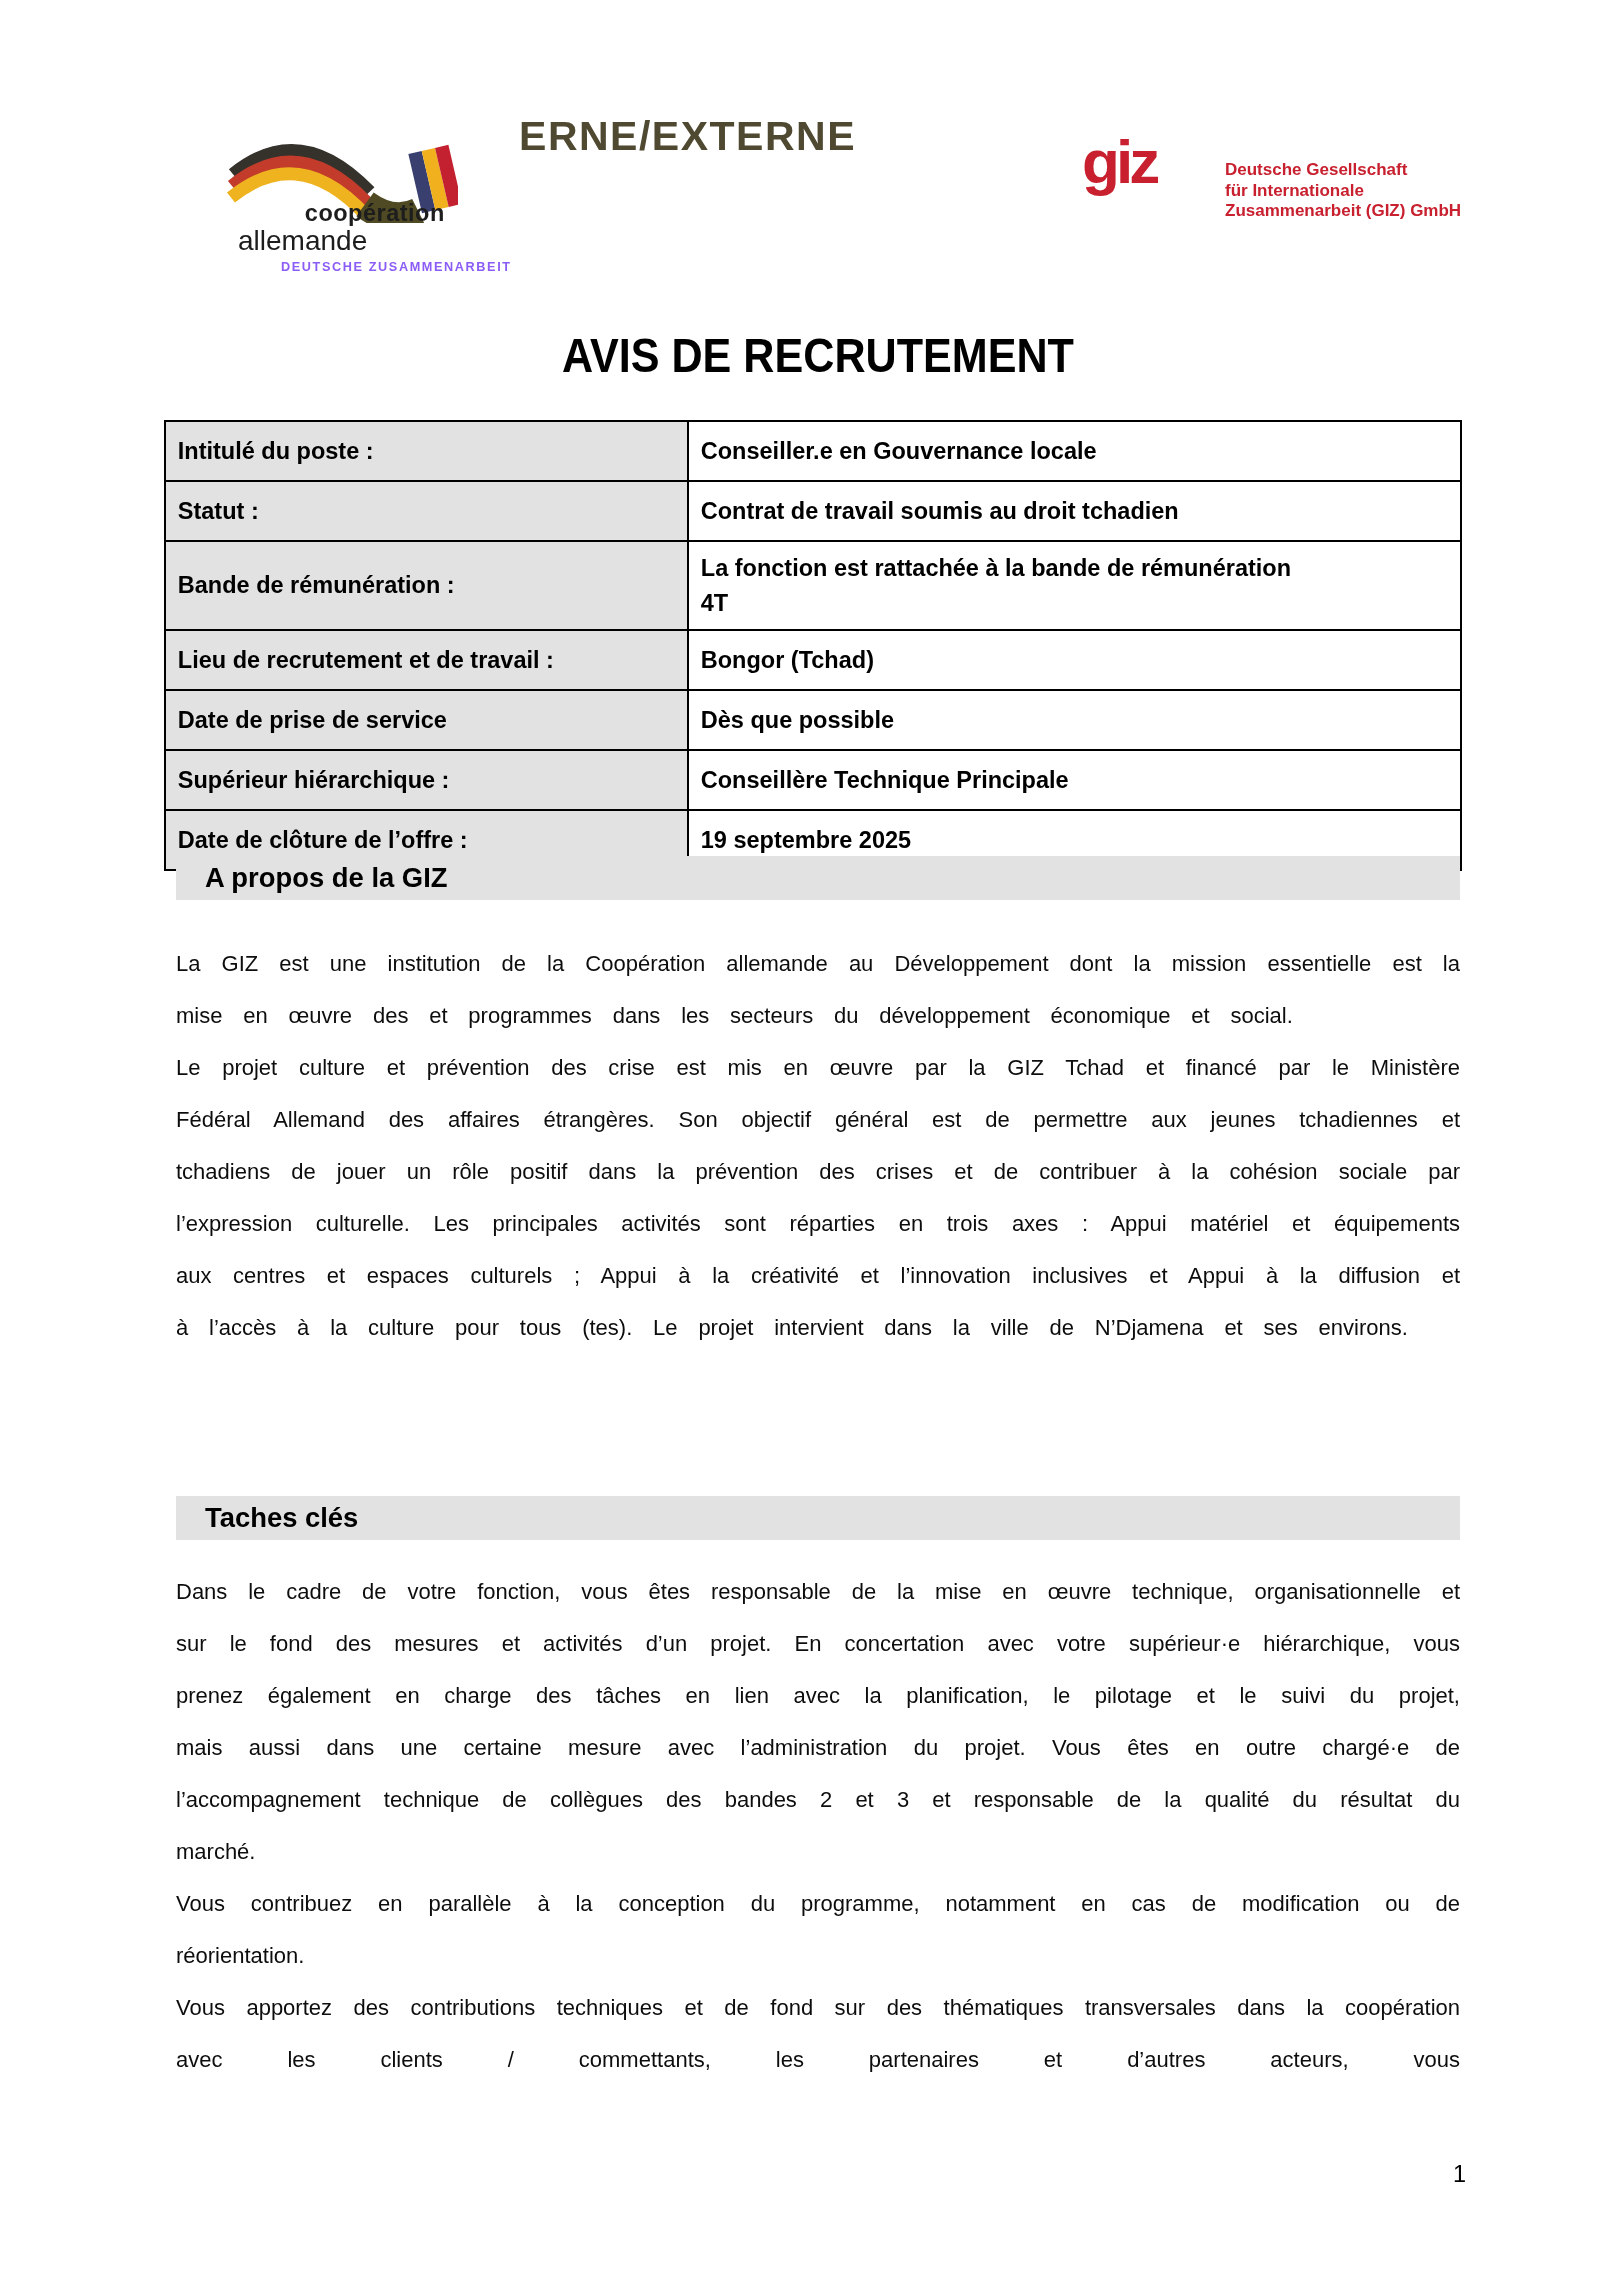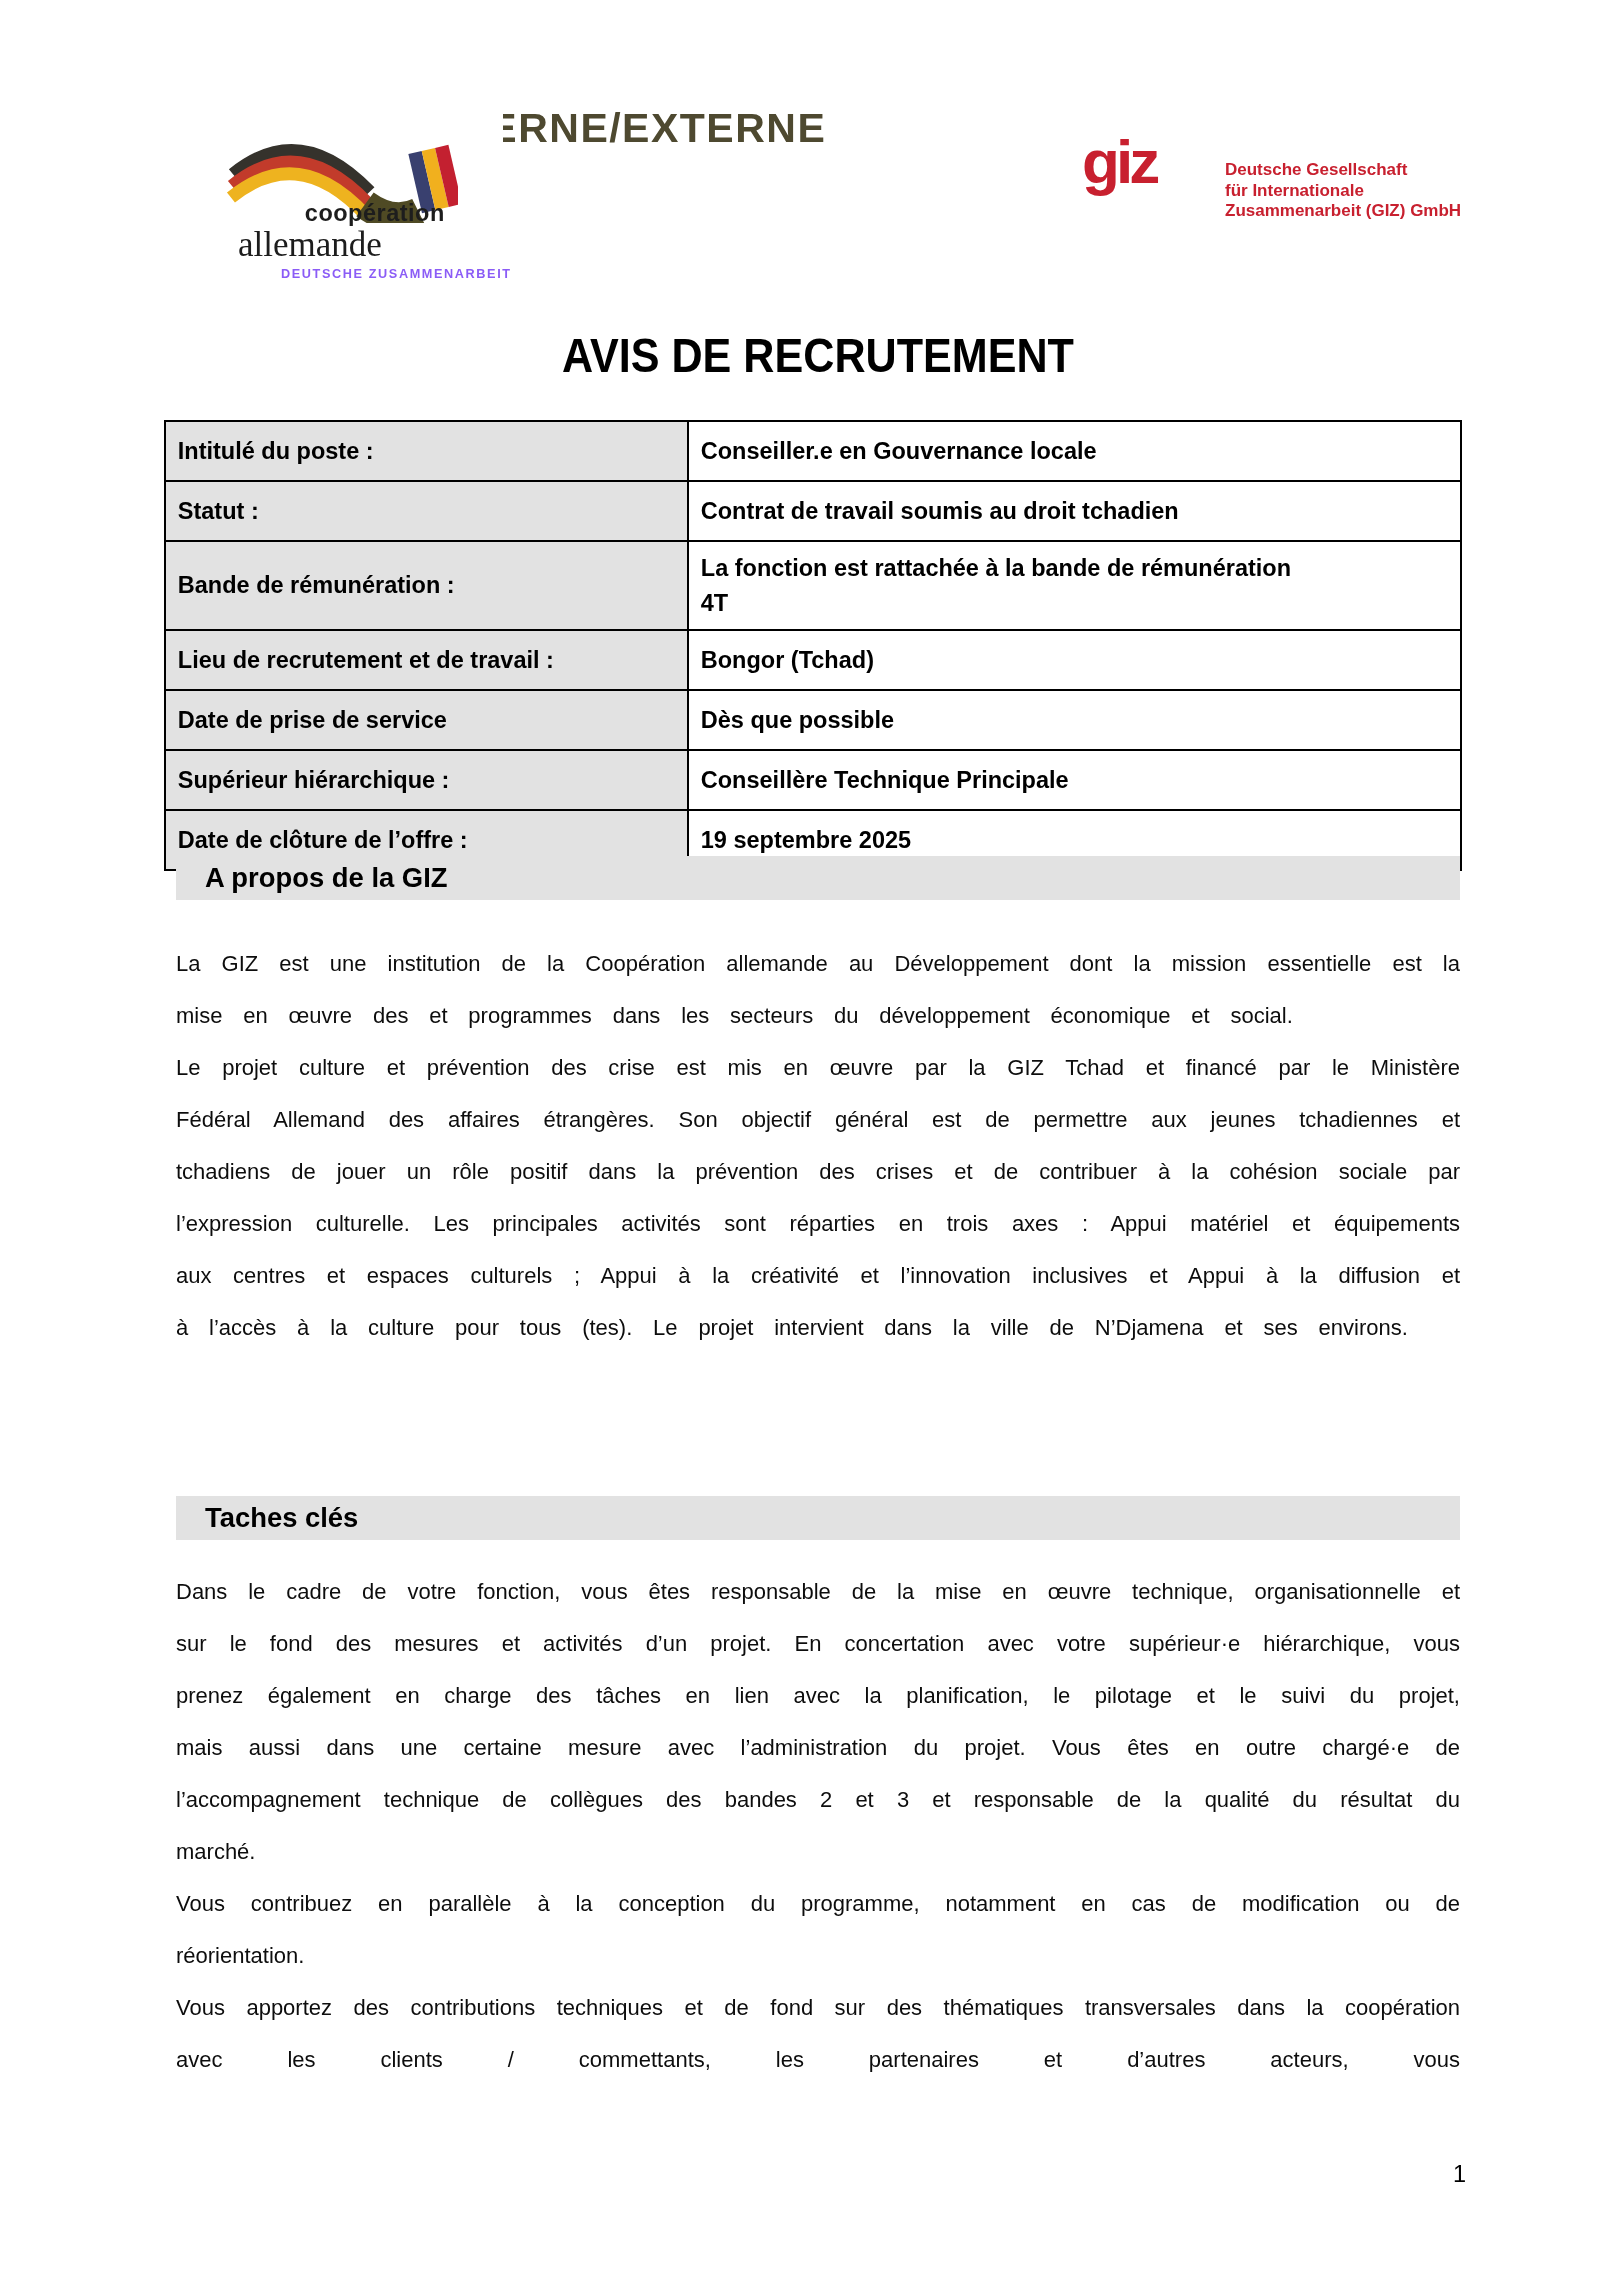--- a/index.html
+++ b/index.html
@@ -9,37 +9,38 @@
     background: #ffffff;
     font-family: "Liberation Sans", sans-serif;
     color: #000;
     position: relative;
     overflow: hidden;
   }
   .abs { position: absolute; }
 
   
   .classification {
-    top: 105px; left: 503px; height: 41px; width: 353px;
+    top: 113px; left: 503px; height: 41px; width: 353px;
     overflow: hidden;
+    text-align: right;
   }
   .classification span {
     display: inline-block;
     margin-left: -13.7px;
     font-size: 41px; font-weight: bold;
     letter-spacing: 1.5px;
     color: #4e4930;
     white-space: nowrap;
   }
 
   
   .ribbon { top: 133px; left: 225px; }
   .coop-text { top: 202px; left: 238px; line-height: 1; }
   .coop-l1 { font-size: 23.5px; font-weight: bold; color: #1d1d1d; letter-spacing: 0.5px; text-align: center; }
-  .coop-l2 { font-family: Liberation Serif, serif; font-size: 35px; color: #1d1d1d; margin-top: 1px; }
+  .coop-l2 { font-family: Liberation Sans, sans-serif; font-size: 28px; color: #1d1d1d; margin-top: 1px; }
   .coop-l3 { font-size: 12.7px; font-weight: bold; color: #8b5cf6; letter-spacing: 1.6px; margin-top: 6.9px; margin-left: 43px; }
 
   
   .giz-word {
     top: 131px; left: 1082px;
     font-size: 62px; font-weight: bold; line-height: 1;
     letter-spacing: -3.9px; color: #c8202f;
   }
   .giz-tagline {
     top: 160px; left: 1225px;

